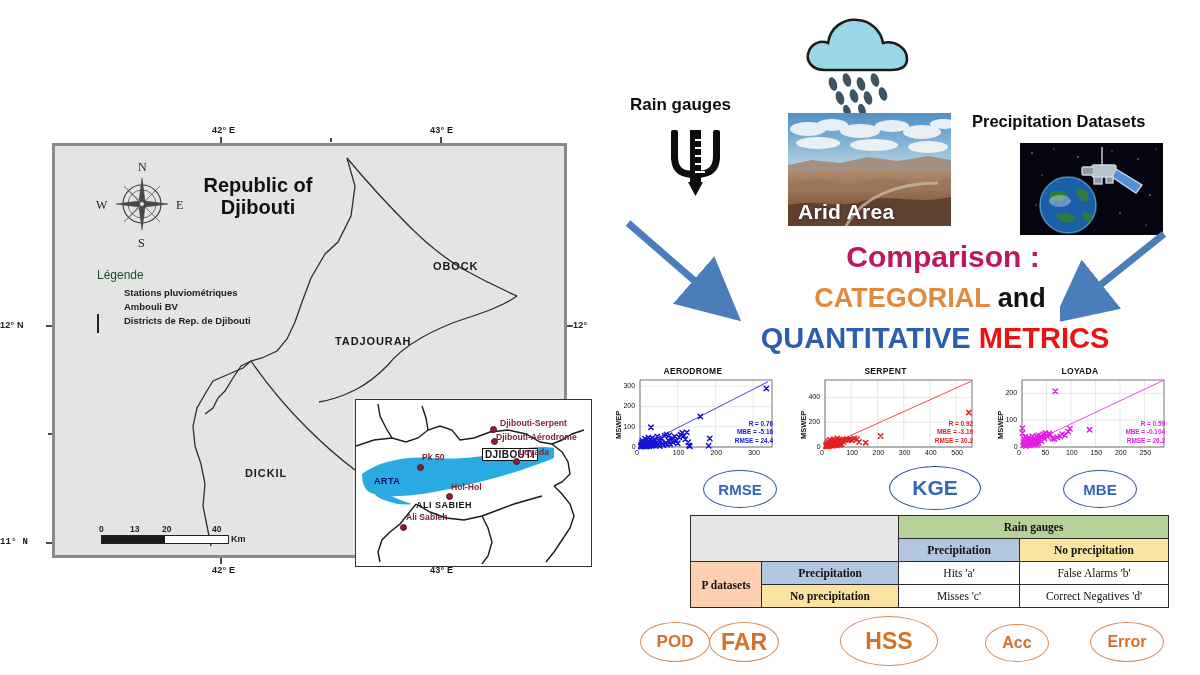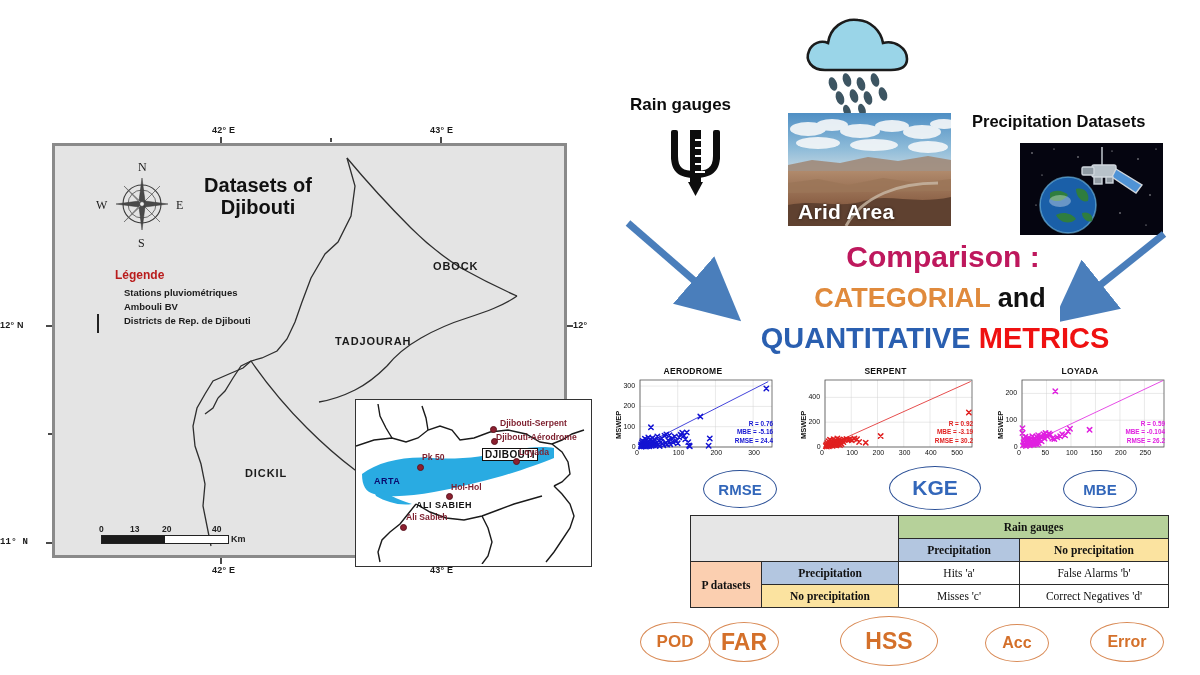--- a/index.html
+++ b/index.html
@@ -17,21 +17,21 @@
   .lon-lab,.lat-lab{position:absolute;font-size:9px;font-weight:bold;color:#1a1a1a;letter-spacing:.2px;}
   .tick{position:absolute;background:#4a4a4a;}
 
   .compass{position:absolute;left:55px;top:26px;width:64px;height:64px;}
   .compass-letter{position:absolute;font-family:"Liberation Serif",serif;font-size:12px;color:#1c1c1c;}
 
   .map-title{position:absolute;left:118px;top:28px;width:170px;
     font-size:20px;font-weight:bold;color:#111;line-height:1.12;text-align:center;}
 
   .legend{position:absolute;left:42px;top:122px;width:185px;}
-  .legend-title{font-size:12px;font-weight:bold;color:#b91c1c;margin-bottom:5px;margin-left:18px;}
+  .legend-title{font-size:12px;font-weight:normal;color:#14532d;margin-bottom:5px;}
   .legend-row{display:flex;align-items:center;gap:7px;margin-bottom:3px;}
   .legend-sym{width:20px;height:11px;flex:0 0 20px;position:relative;}
   .legend-dot{width:6px;height:6px;border-radius:50%;background:#8c2030;margin:0 auto;}
   .legend-swatch{width:20px;height:11px;background:#29abe2;}
   .legend-box{width:20px;height:11px;background:#fff;border:1.2px solid #222;box-sizing:border-box;}
   .legend-txt{font-size:9.5px;font-weight:bold;color:#1c1c1c;}
 
   .district{position:absolute;font-size:11px;font-weight:bold;color:#1a1a1a;letter-spacing:.9px;}
 
   .inset{position:absolute;left:300px;top:253px;width:237px;height:168px;
@@ -163,21 +163,21 @@
         </g>
         <circle cx="32" cy="32" r="2.4" fill="#efefef" stroke="#2c2c2c" stroke-width=".7"></circle>
       </svg>
       <div class="compass-letter" style="left:28px;top:-12px;">N</div>
       <div class="compass-letter" style="left:66px;top:26px;">E</div>
       <div class="compass-letter" style="left:28px;top:64px;">S</div>
       <div class="compass-letter" style="left:-14px;top:26px;">W</div>
     </div>
 
     <div class="map-title">
-      <div>Datasets of</div>
+      <div>Republic of</div>
       <div>Djibouti</div>
     </div>
 
     <div class="legend">
       <div class="legend-title">Légende</div>
       <div class="legend-row">
         <span class="legend-sym"><span class="legend-dot"></span></span>
         <span class="legend-txt">Stations pluviométriques</span>
       </div>
       <div class="legend-row">

